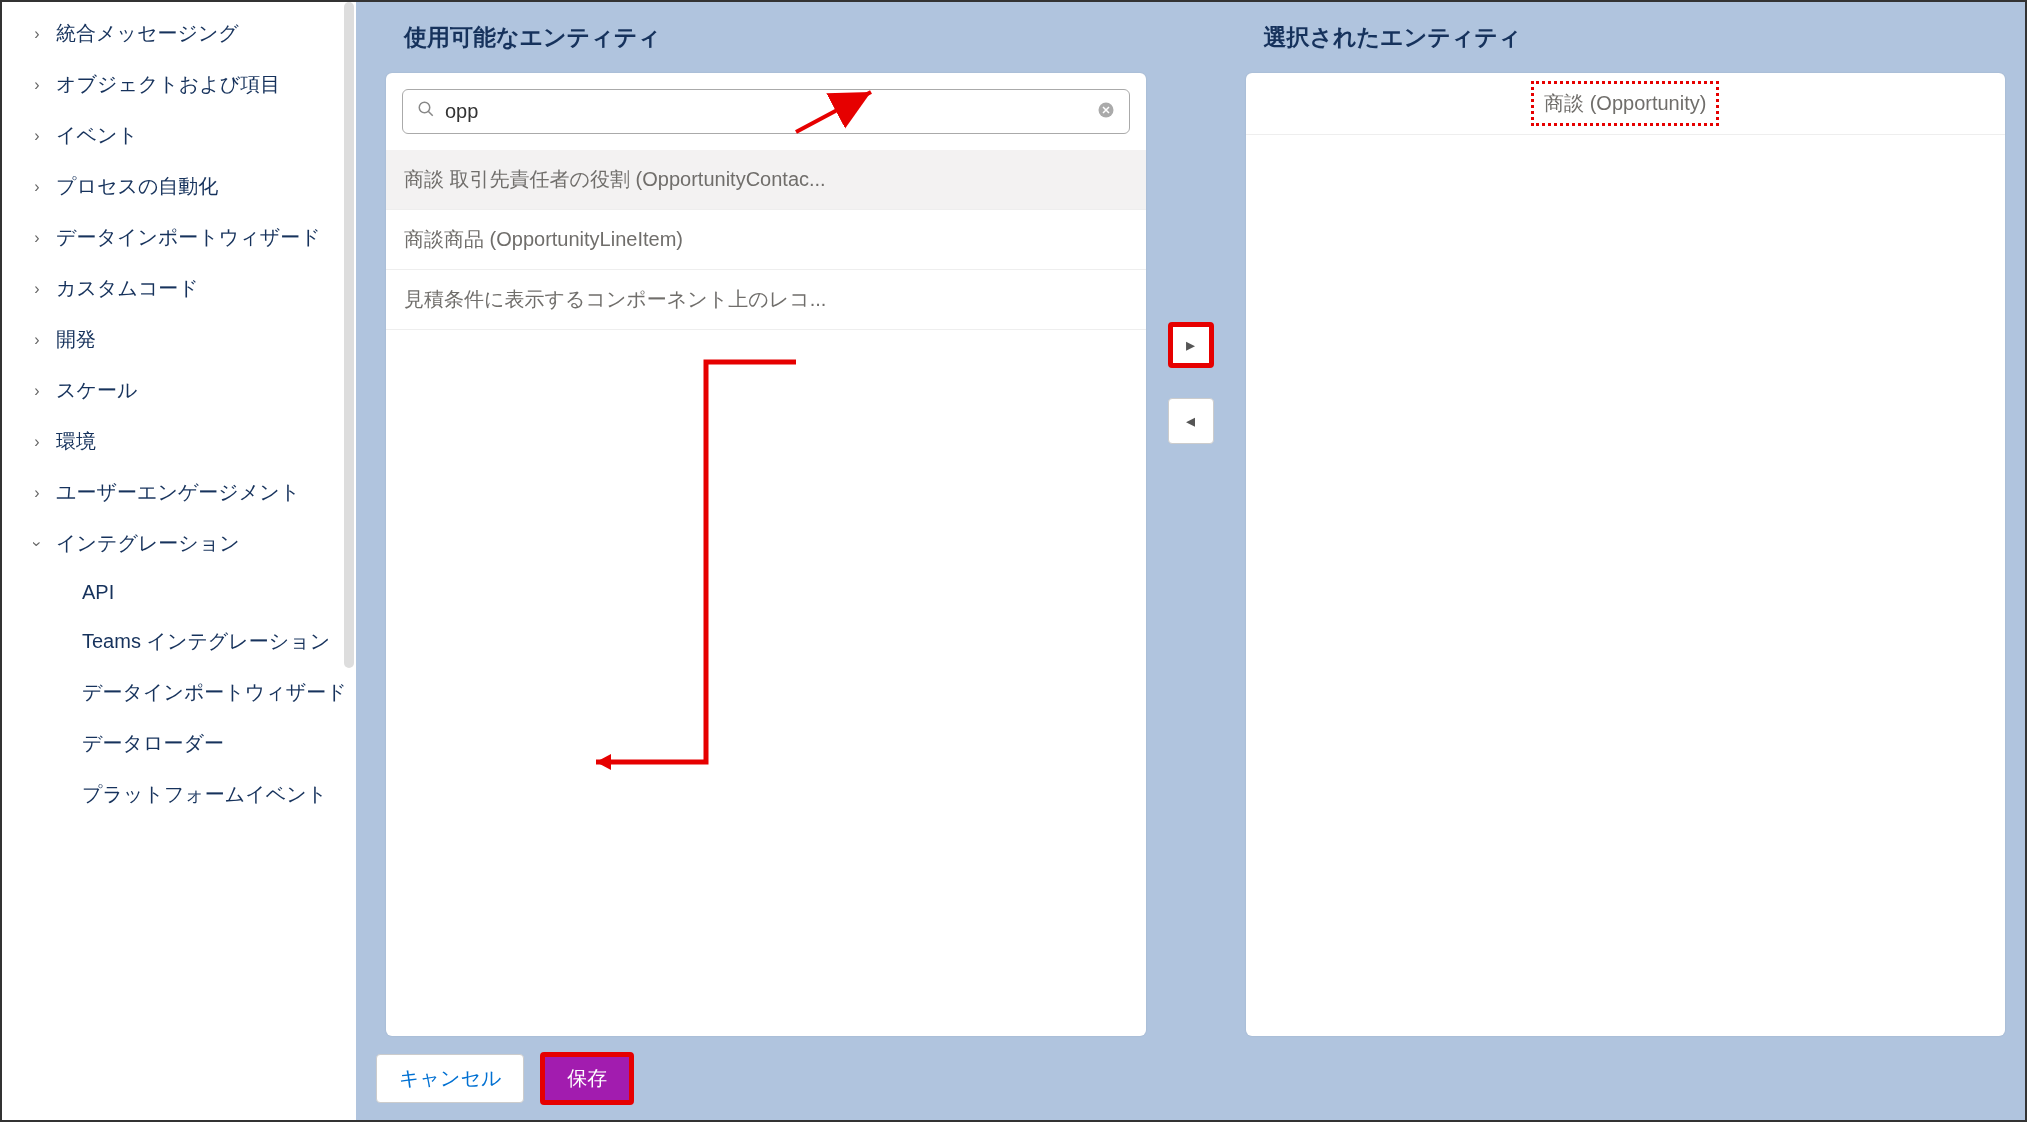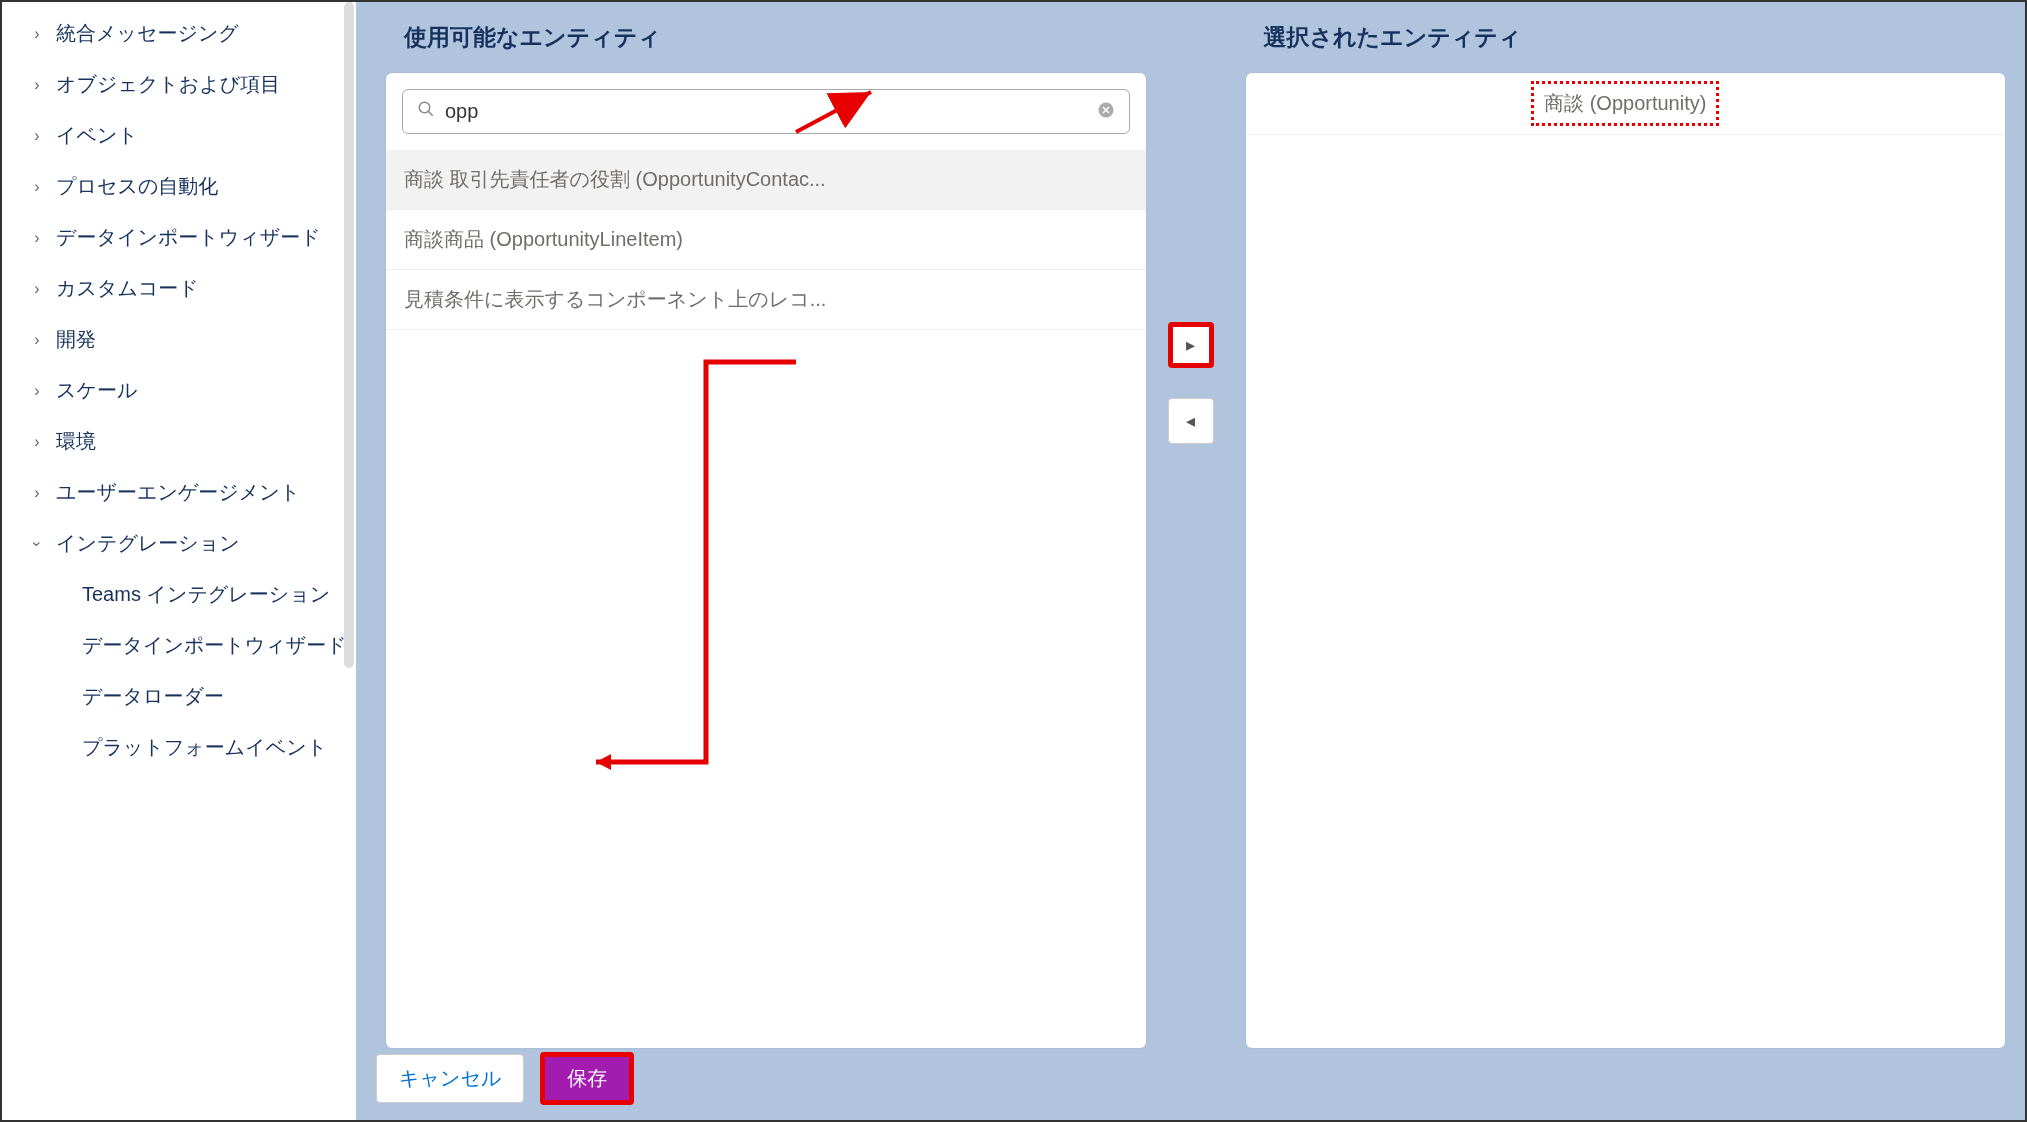--- a/index.html
+++ b/index.html
@@ -158,21 +158,21 @@
       align-items: center;
       justify-content: center;
       font-size: 18px;
       color: #555;
       cursor: pointer;
     }
     .tbtn.red-box { border: 5px solid #e60000; }
     .footer {
       display: flex;
       gap: 16px;
-      padding-top: 4px;
+      padding-top: 16px;
       align-items: center;
     }
     .btn {
       padding: 10px 22px;
       border-radius: 4px;
       font-size: 20px;
       cursor: pointer;
       border: 1px solid #ccc;
     }
     .btn-cancel { background: #fff; color: #0070d2; }
@@ -230,20 +230,21 @@
         <span>環境</span>
       </div>
     <div class="tree-item">
         <span class="chev">›</span>
         <span>ユーザーエンゲージメント</span>
       </div>
     <div class="tree-item">
         <span class="chev" style="transform:rotate(90deg)">›</span>
         <span>インテグレーション</span>
       </div>
+    <div class="sub-item">API</div>
     <div class="sub-item">Teams インテグレーション</div>
     <div class="sub-item">データインポートウィザード</div>
     <div class="sub-item">データローダー</div>
     <div class="sub-item">プラットフォームイベント</div>
   </div>
 
   <div class="main">
     <svg class="annotation-svg">
       <defs>
         <marker id="ah" markerWidth="12" markerHeight="12" refX="10" refY="5" orient="auto">

